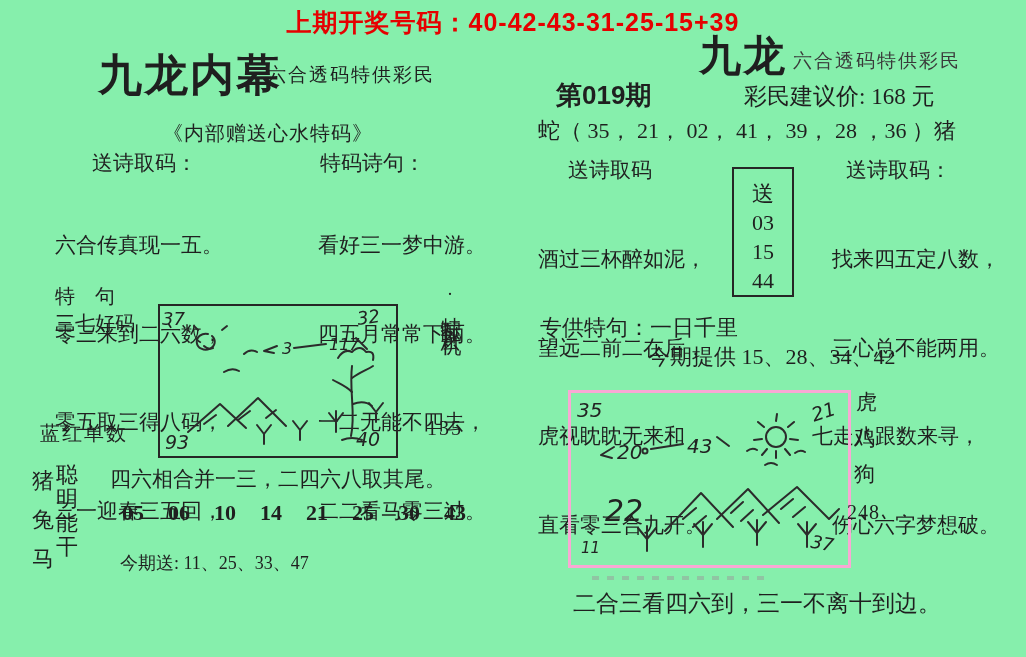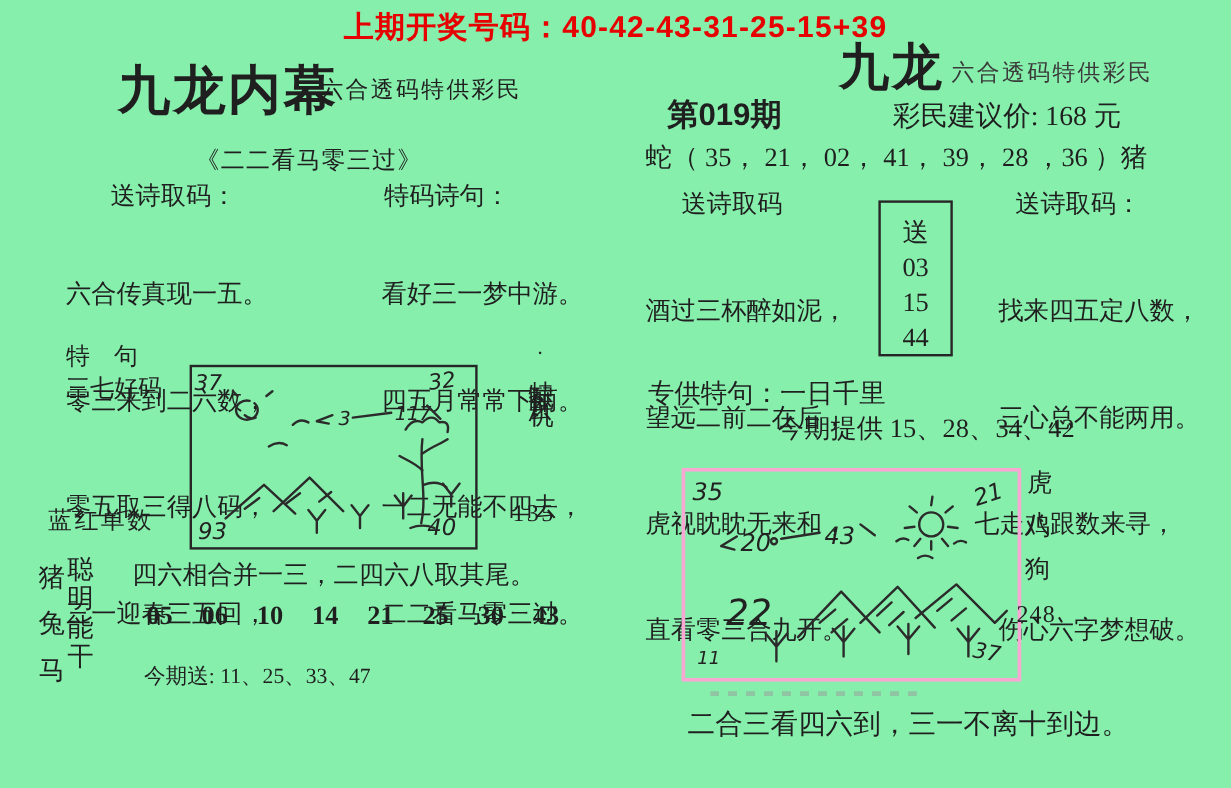--- a/index.html
+++ b/index.html
@@ -60,21 +60,21 @@
 </style>
 </head>
 <body>
 
 <div class="page">
 
   <div class="abs red-header sans">上期开奖号码：40-42-43-31-25-15+39</div>
 
   <div class="abs l-title">九龙内幕</div>
   <div class="abs l-subtitle">六合透码特供彩民</div>
-  <div class="abs l-banner">《二二看马零三过》</div>
+  <div class="abs l-banner">《内部赠送心水特码》</div>
 
   <div class="abs l-p1-header">送诗取码：</div>
   <div class="abs l-p2-header">特码诗句：</div>
 
   <div class="abs l-p1-lines poem">
     <div>六合传真现一五。</div>
     <div>零三来到二六数，</div>
     <div>零五取三得八码，</div>
     <div>三一迎春三五回，</div>
   </div>

